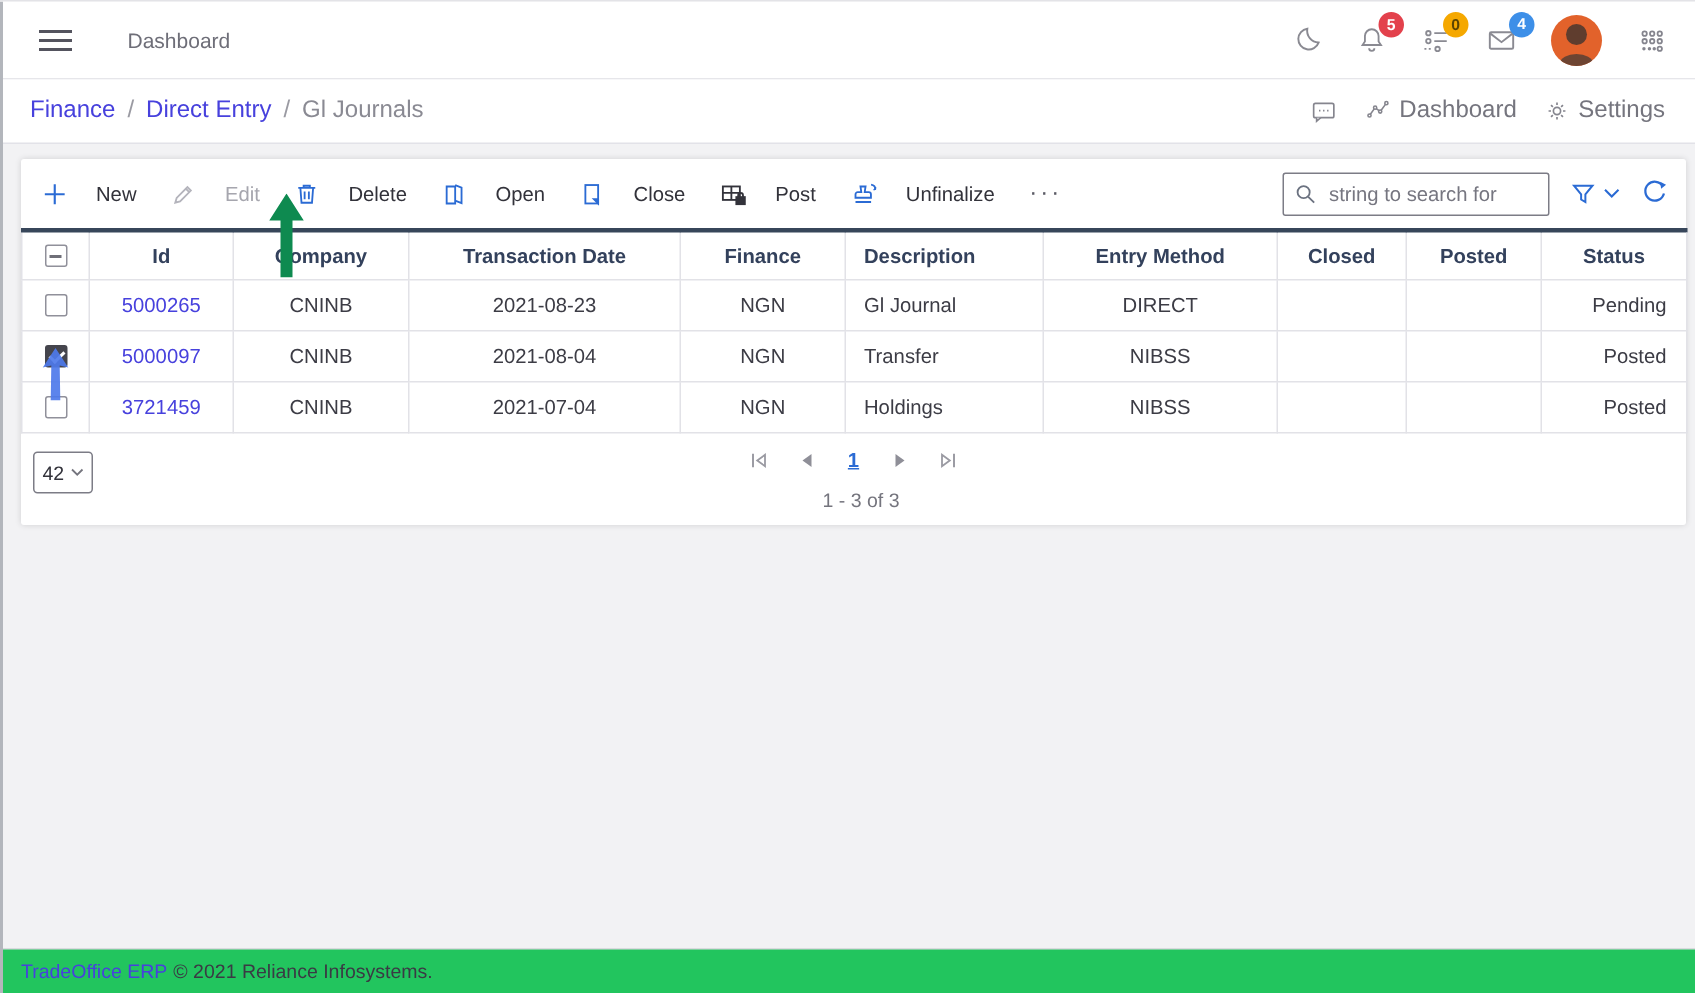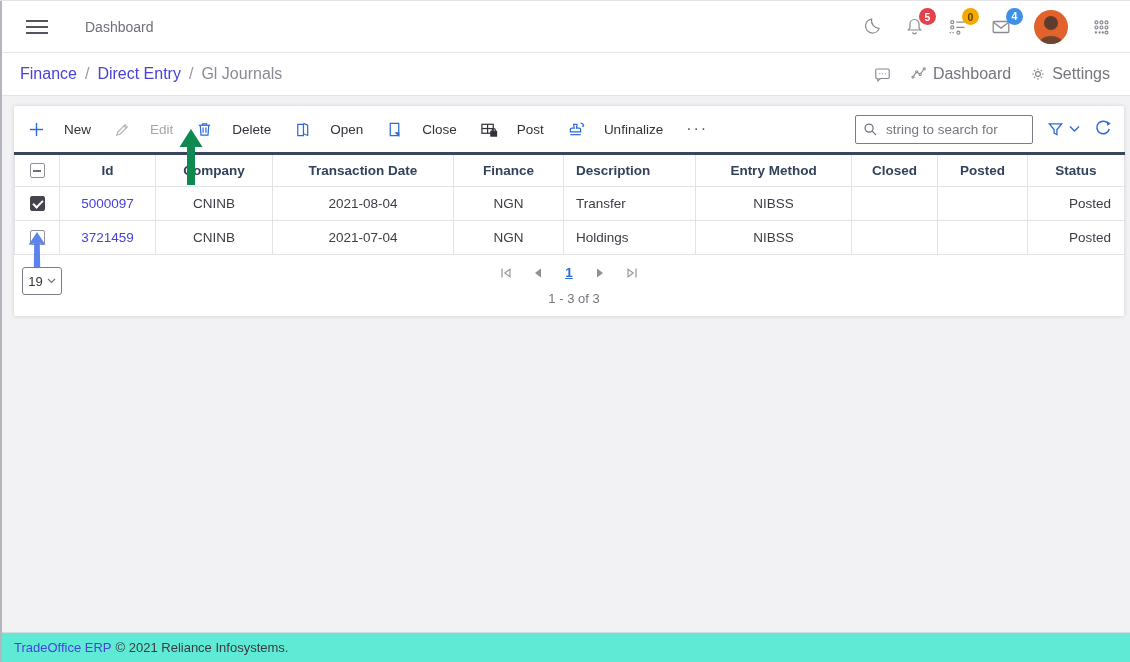--- a/index.html
+++ b/index.html
@@ -88,21 +88,21 @@
     background:#fff; }
   .pager-center { position:absolute; left:0; right:0; top:10px; text-align:center; }
   .pager-icons { display:inline-flex; align-items:center; gap:18px; }
   .pager-icons .pbtn { cursor:pointer; display:inline-flex; }
   .page-num { color:#2b6bd4; font-size:13.5px; font-weight:bold;
     text-decoration:underline; cursor:pointer; padding:0 2px; }
   .range-text { margin-top:7px; font-size:13px; color:#75757e;margin-left:10px; }
 
   
   .footer { position:absolute; left:0; bottom:0; width:100%; height:30px;
-    background:#5eead4; border-top:1px solid #dadade; font-size:13px;
+    background:#22c55e; border-top:1px solid #dadade; font-size:13px;
     display:flex; align-items:center; padding-left:14px; color:#3a3a44; }
   .footer .brand { color:#4741dd; cursor:pointer; margin-right:4px; }
 
   
   .annot { position:absolute; pointer-events:none; z-index:60; }
   .green-arrow { left:178px; top:128px; }
   .blue-arrow { left:27px; top:231px; }
 </style>
 </head>
 <body>
@@ -313,20 +313,32 @@
         <th>Finance</th>
         <th class="al">Description</th>
         <th>Entry Method</th>
         <th>Closed</th>
         <th>Posted</th>
         <th>Status</th>
       </tr>
     </thead>
     <tbody>
       <tr>
+        <td><span class="cb"></span></td>
+        <td class="id-cell">5000265</td>
+        <td>CNINB</td>
+        <td>2021-08-23</td>
+        <td>NGN</td>
+        <td class="al">Gl Journal</td>
+        <td>DIRECT</td>
+        <td></td>
+        <td></td>
+        <td class="ar">Pending</td>
+      </tr>
+      <tr>
         <td><span class="cb checked"></span></td>
         <td class="id-cell">5000097</td>
         <td>CNINB</td>
         <td>2021-08-04</td>
         <td>NGN</td>
         <td class="al">Transfer</td>
         <td>NIBSS</td>
         <td></td>
         <td></td>
         <td class="ar">Posted</td>
@@ -341,21 +353,21 @@
         <td>NIBSS</td>
         <td></td>
         <td></td>
         <td class="ar">Posted</td>
       </tr>
     </tbody>
   </table>
 
   <div class="pager-block">
     <div class="pagesize">
-      <span>19</span>
+      <span>42</span>
       <svg width="9" height="6" viewBox="0 0 9 6" stroke="#75757e" stroke-width="1.2" fill="none">
           <polyline points="1,1 4.5,4.5 8,1"></polyline>
         </svg>
     </div>
     <div class="pager-center">
       <span class="pager-icons">
         <span class="pbtn">
           <svg width="14" height="14" viewBox="0 0 14 14">
               <line x1="3" y1="2.5" x2="3" y2="11.5" stroke="#9a9aa2" stroke-width="1.3"></line>
               <polygon points="11,3.2 5.8,7 11,10.8" fill="none" stroke="#9a9aa2" stroke-width="1.2"></polygon>

